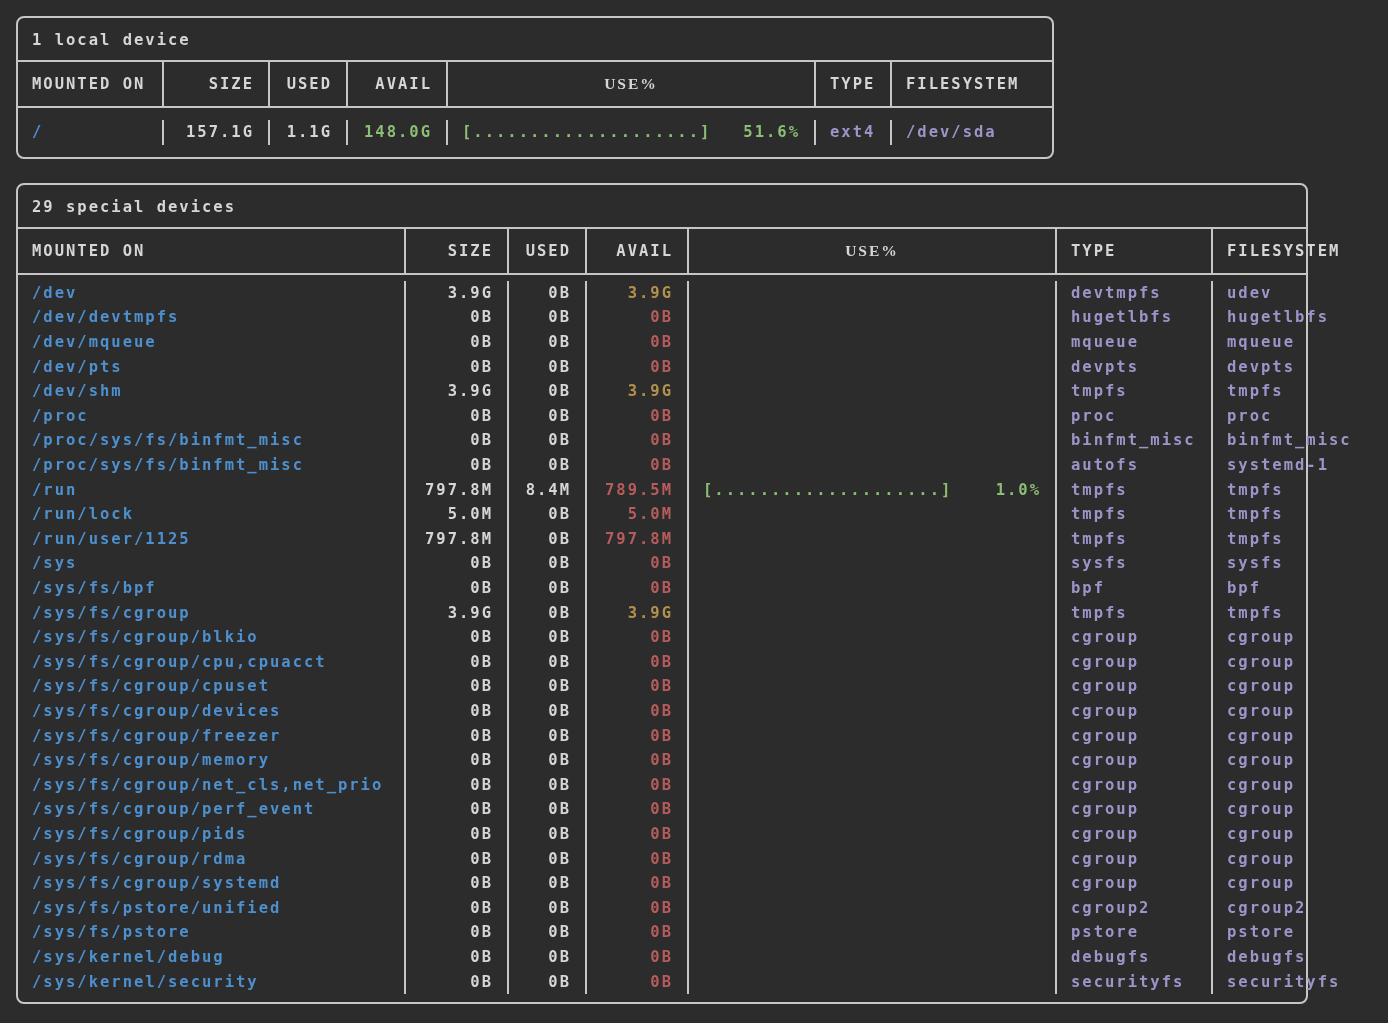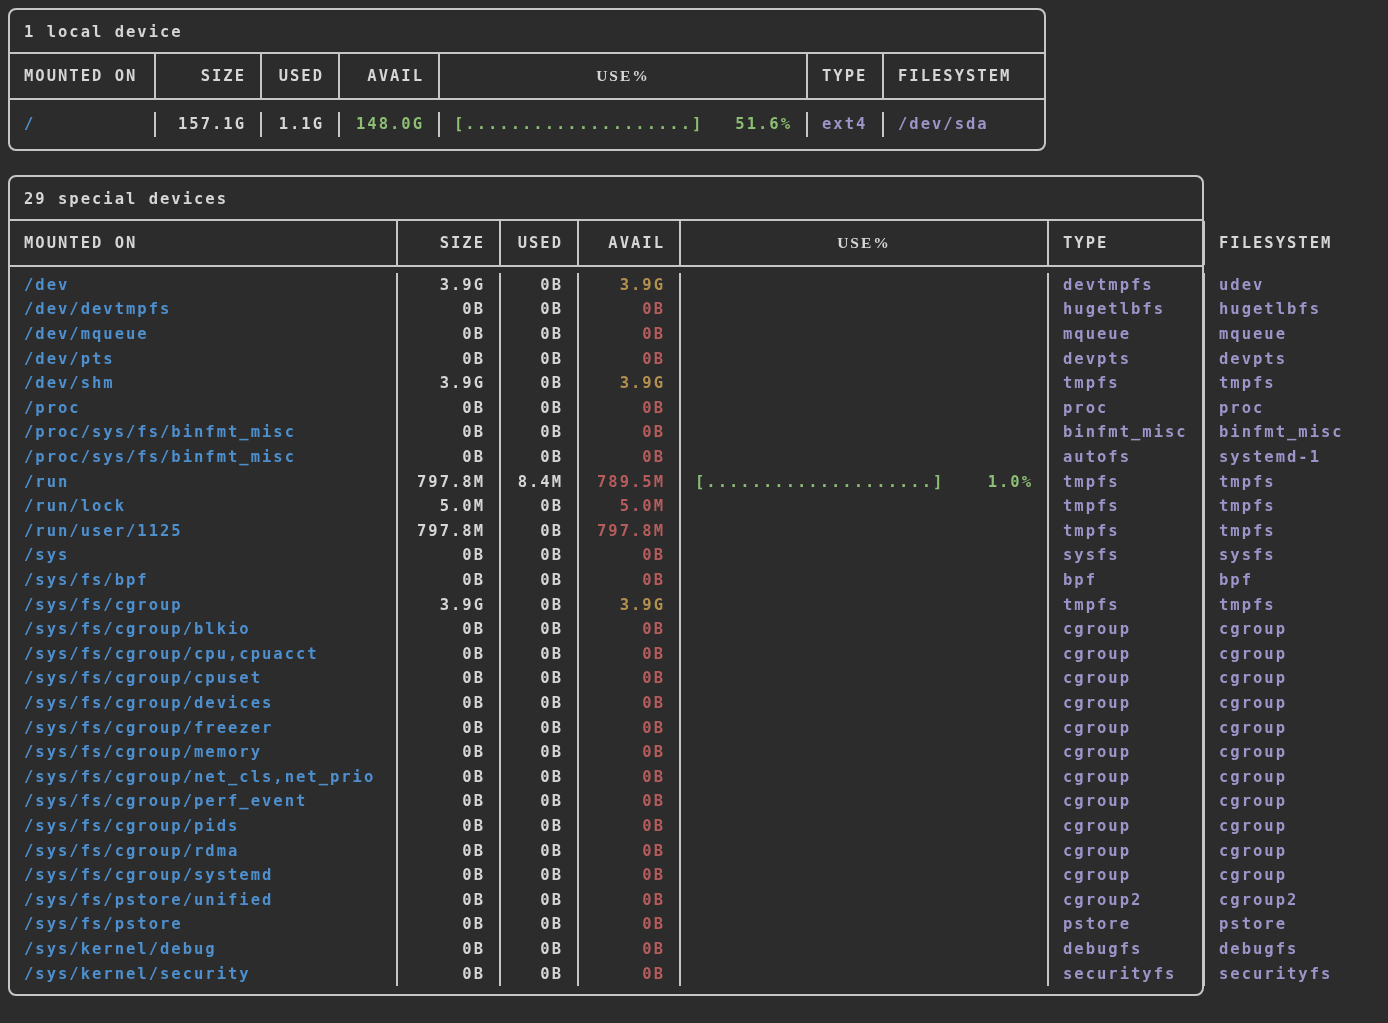--- a/index.html
+++ b/index.html
@@ -13,28 +13,28 @@
     --purple:#9c95c9;
   }
   *{box-sizing:border-box;margin:0;padding:0;}
   html,body{background:var(--bg);}
   body{
     width:1388px;height:1023px;overflow:hidden;
     font-family:"DejaVu Sans Mono", monospace;
     font-size:15.5px;font-weight:bold;letter-spacing:2px;
     color:var(--fg);
   }
-  .terminal{padding:8px;}
+  .terminal{padding:16px;}
   .duf-table{
     border:2px solid var(--border);
     border-radius:8px;
     background:var(--bg);
   }
   .duf-table.local{width:1038px;margin-bottom:24px;}
-  .duf-table.special{width:1196px;}
+  .duf-table.special{width:1292px;}
   .tbl-title{
     height:44px;line-height:44px;
     padding:0 14px;
     border-bottom:2px solid var(--border);
     white-space:nowrap;overflow:hidden;
   }
   .row{display:grid;align-items:center;}
   .local .row{grid-template-columns:146px 106px 78px 100px 368px 76px 148px;}
   .special .row{grid-template-columns:388px 103px 78px 102px 368px 156px 161px;}
   .tbl-header.row{height:46px;border-bottom:2px solid var(--border);}

